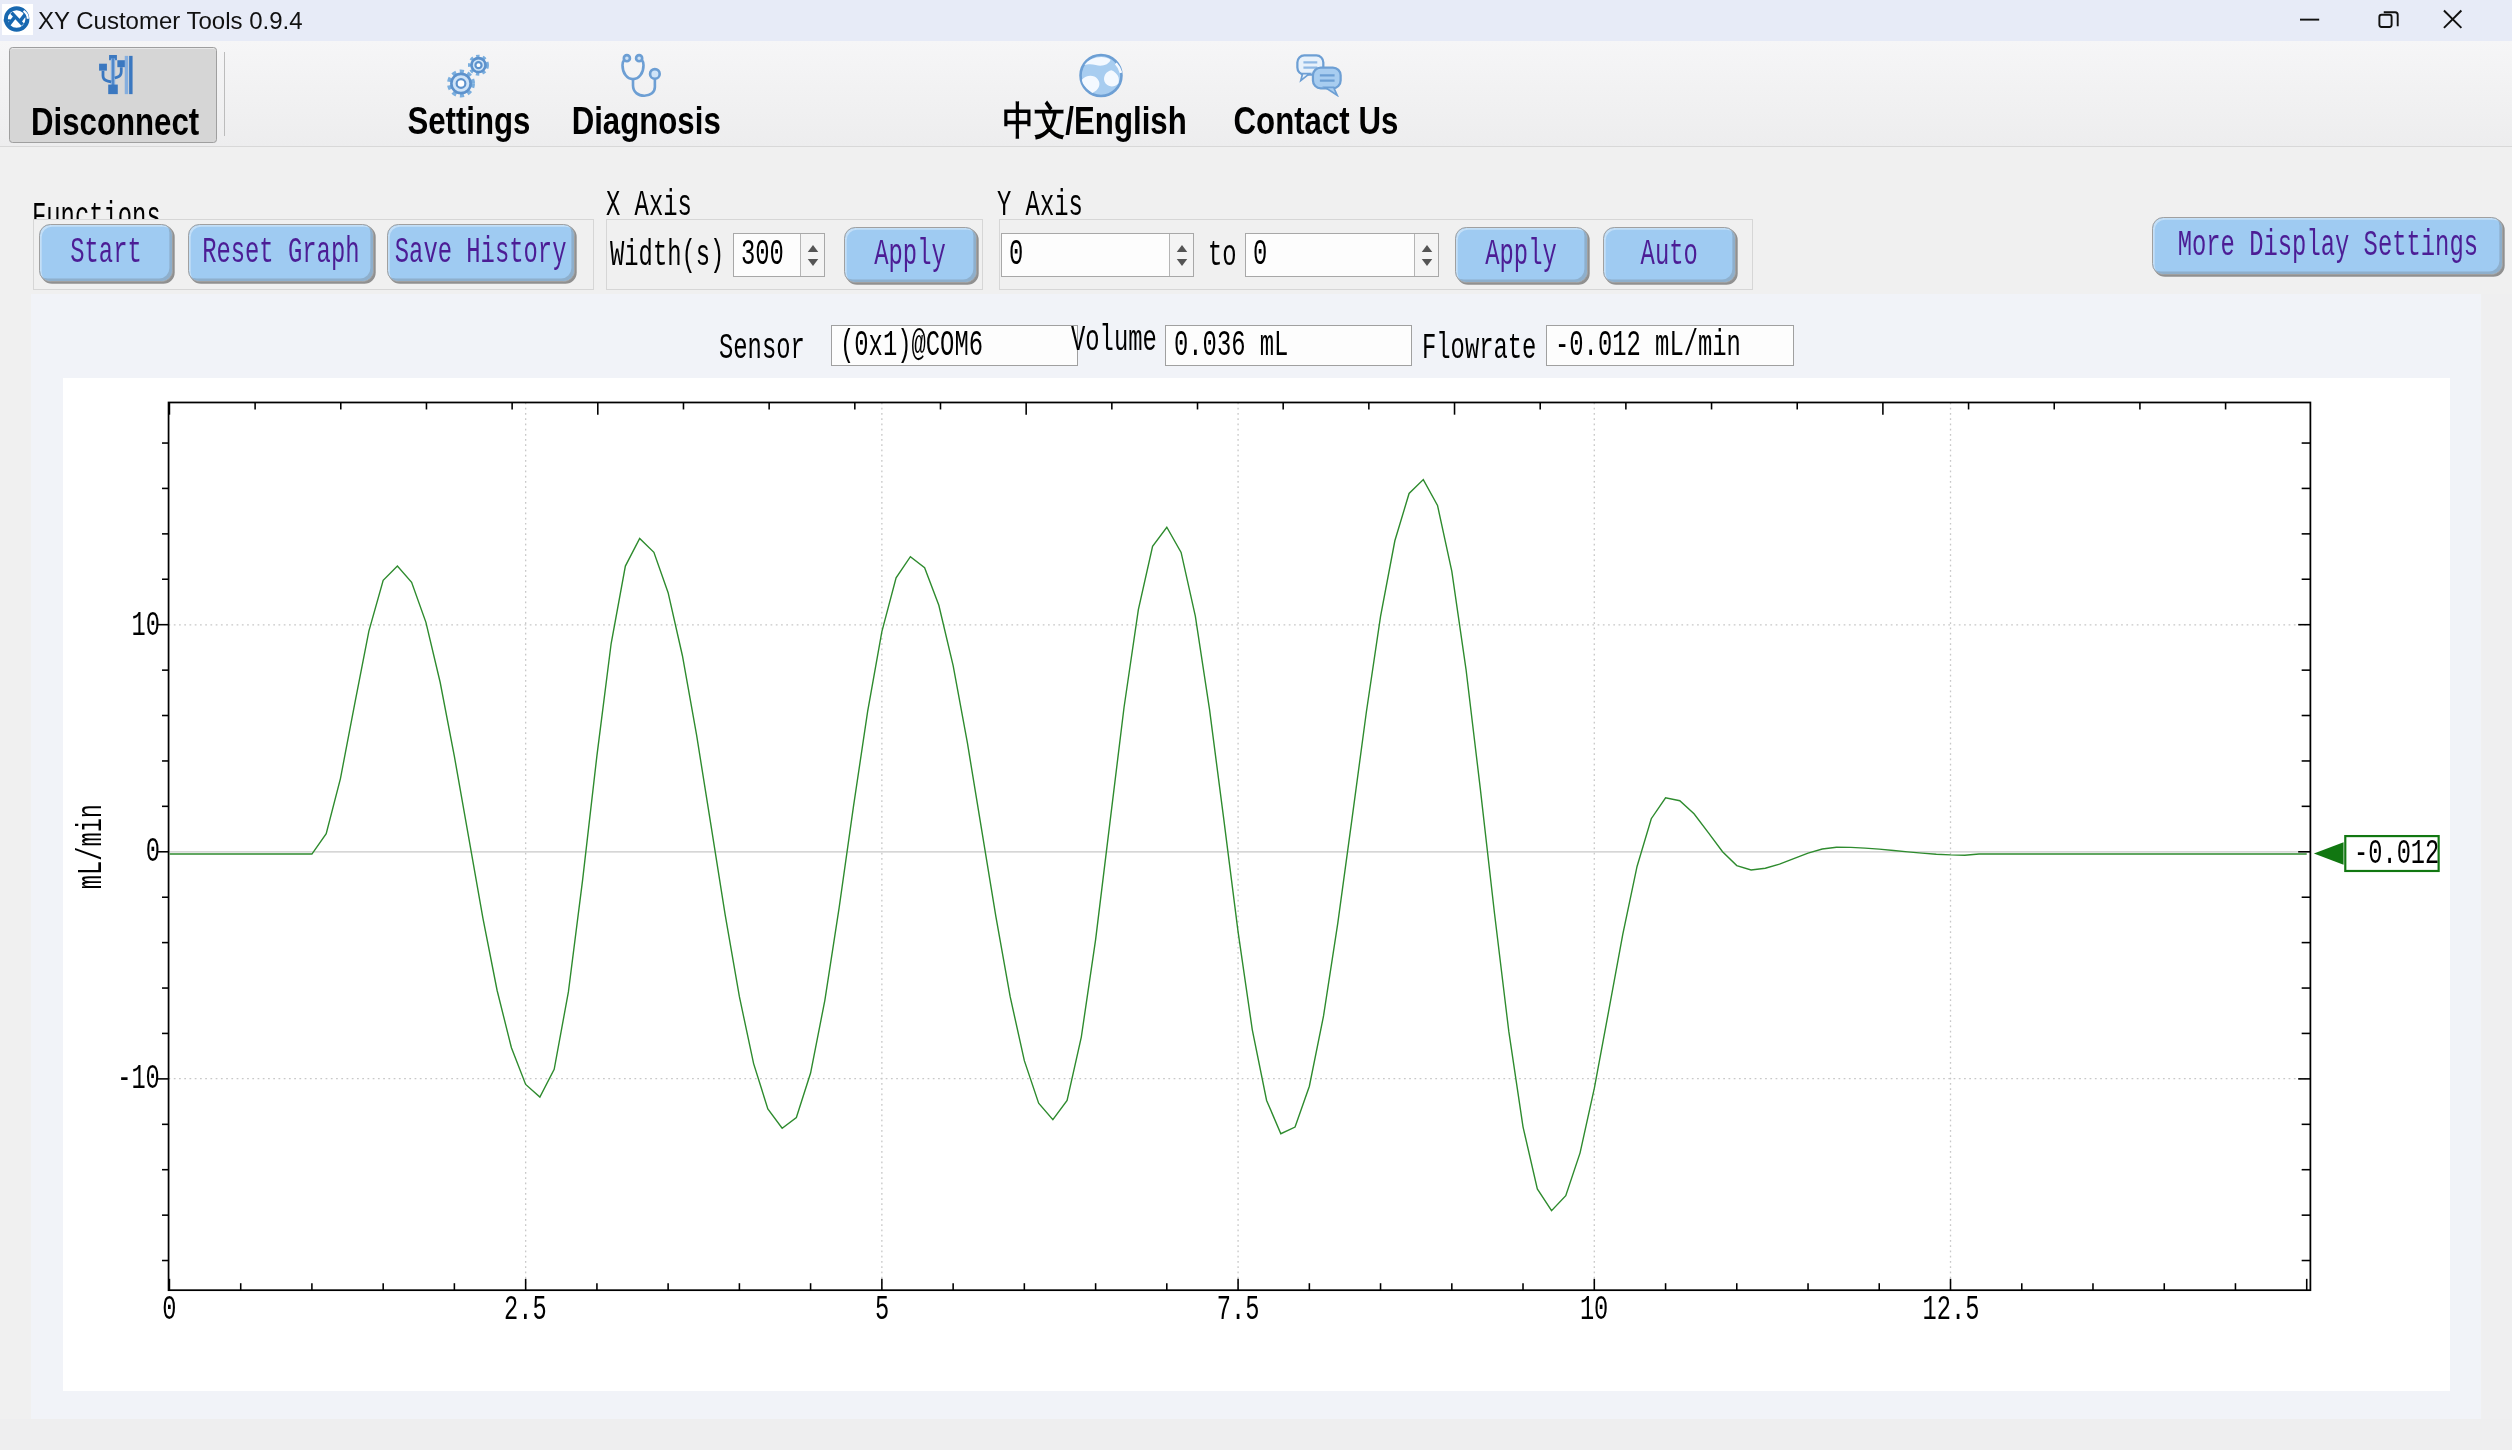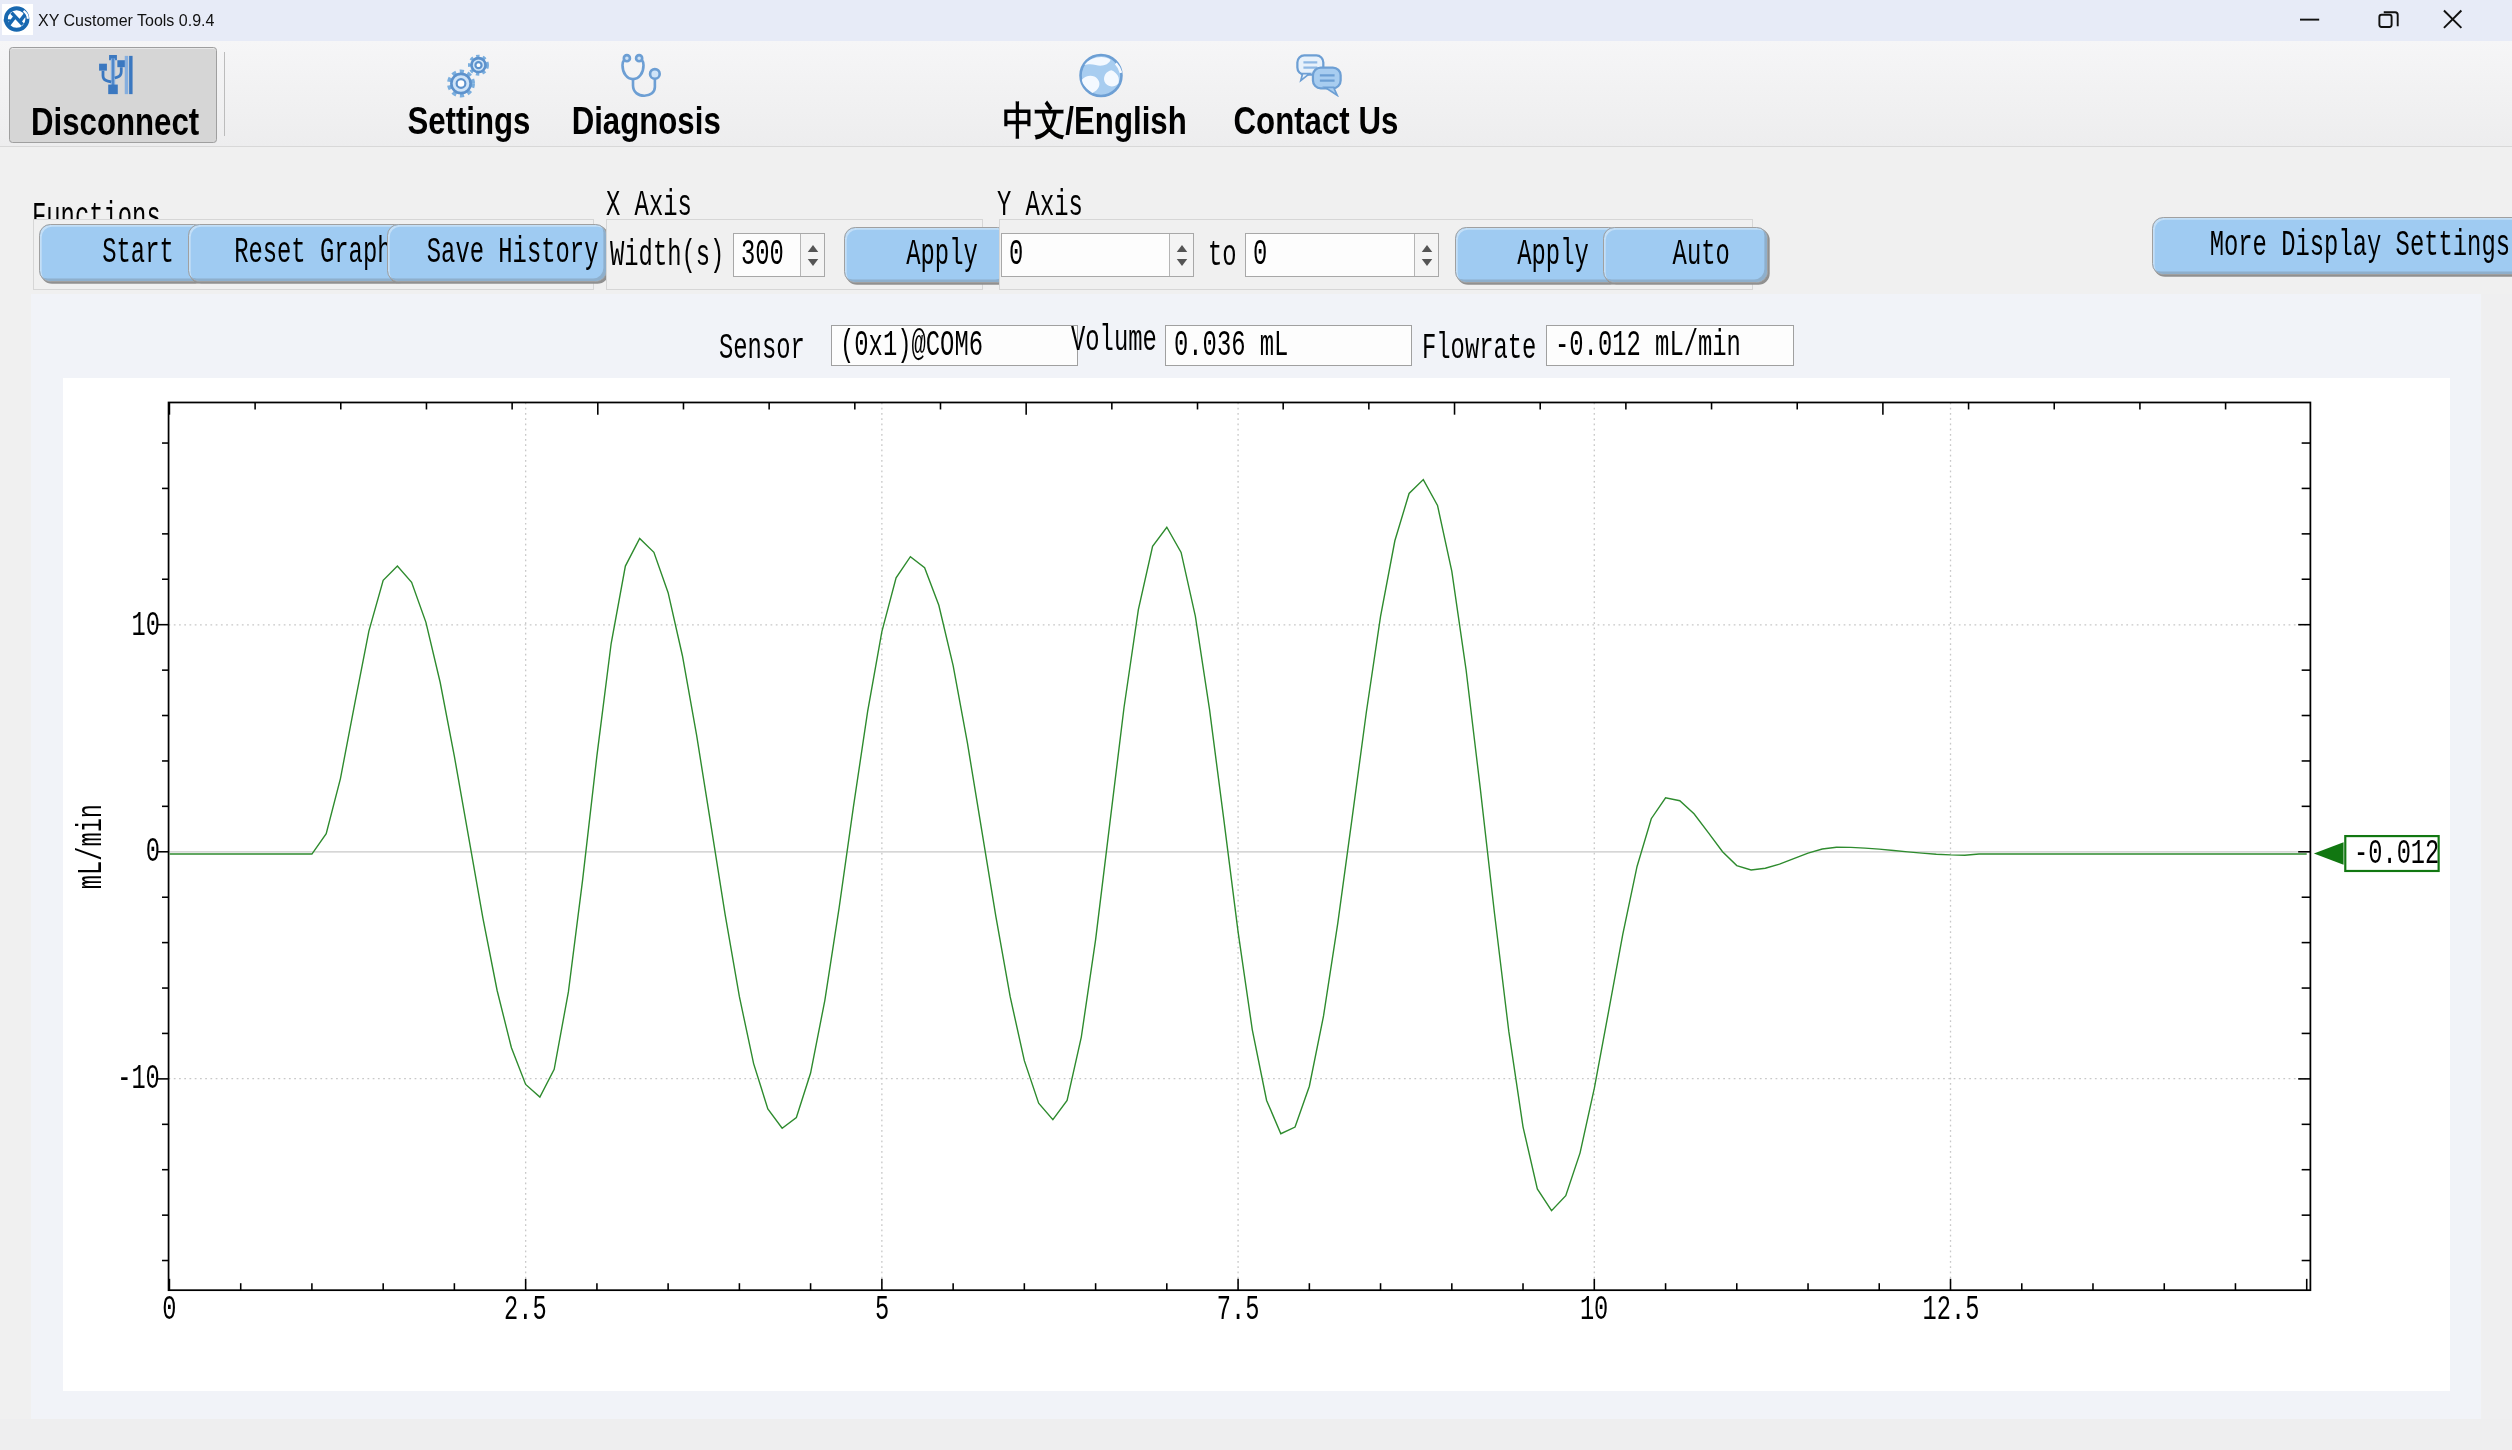--- a/index.html
+++ b/index.html
@@ -2,42 +2,42 @@
 <html style="font-size:14px"><head>
 <meta charset="utf-8">
 <style>
   html,body{margin:0;padding:0;}
   body{width:2512px;height:1450px;position:relative;background:#f0f0f0;overflow:hidden;
        font-family:"Liberation Mono", monospace;}
   .abs{position:absolute;}
   
   #titlebar{left:0;top:0;width:2512px;height:41px;background:#e7ebf7;}
   #title-text{left:38px;top:0;height:41px;display:flex;align-items:center;
-    font-family:"Liberation Sans",sans-serif;font-size:16px;color:#111;}
+    font-family:"Liberation Sans",sans-serif;font-size:24px;color:#111;}
   
   #toolbar{left:0;top:41px;width:2512px;height:105px;
     background:linear-gradient(#f6f6f7,#ededee);border-bottom:0.9px solid #d8d8d8;}
   .tbtn{position:absolute;top:6.1px;height:94px;background:#d6d6d6;
     border:0.9px solid #9f9f9f;border-radius:3.5px;box-shadow:inset 0 0.9px 0 #e8e8e8;}
   .tlabel{position:absolute;top:54px;width:100%;text-align:center;
     font-family:"Liberation Sans",sans-serif;font-weight:bold;font-size:39px;
     color:#000;line-height:39px;}
   .tlabel span{display:inline-block;transform:scaleX(0.8);transform-origin:50% 50%;white-space:nowrap;}
   .qt{display:inline-block;font-size:36px;line-height:36px;transform:scaleX(0.662);
       transform-origin:0 50%;white-space:nowrap;}
   .qtc{transform-origin:50% 50%;}
   .flatitem{position:absolute;top:6.1px;height:94px;}
   .ticon{position:absolute;top:5.2px;left:50%;transform:translateX(-50%);}
   .tsep{position:absolute;left:224px;top:11.3px;height:84px;width:0.9px;background:#bcbcbc;}
   
   .grouplabel{position:absolute;color:#000;}
   .groupbox{position:absolute;top:219px;height:69px;border:0.9px solid #d6d6d6;background:#f0f0f0;}
   .bluebtn{position:absolute;background:#9fcbf2;border:1.7px solid #a0a0a0;border-radius:11.3px;
     box-shadow:inset -2.6px -2.6px 0 rgba(90,90,90,0.25), inset 1.7px 1.7px 0 rgba(255,255,255,0.38), 1.7px 1.7px 0 #909090;
-    display:flex;align-items:center;justify-content:center;color:#000000;padding-left:32px;}
+    display:flex;align-items:center;justify-content:center;color:#4c1d95;}
   .spin{position:absolute;background:#fdfdfd;border:1.7px solid #a8a8a8;display:flex;align-items:center;}
   .spin .val{padding-left:7px;}
   .spinarrows{position:absolute;right:0;top:0;bottom:0;width:23px;border-left:0.9px solid #b5b5b5;
     background:#f4f4f4;display:flex;flex-direction:column;align-items:center;justify-content:space-around;}
   .lab{position:absolute;color:#000000;}
   
   #panel{left:31px;top:294px;width:2450px;height:1156px;background:#f1f3f8;}
   .inputbox{position:absolute;background:#fdfdfd;border:1.7px solid #a0a0a0;
     display:flex;align-items:center;}
   #chartbox{left:63px;top:378px;width:2387px;height:1013px;background:#ffffff;}

